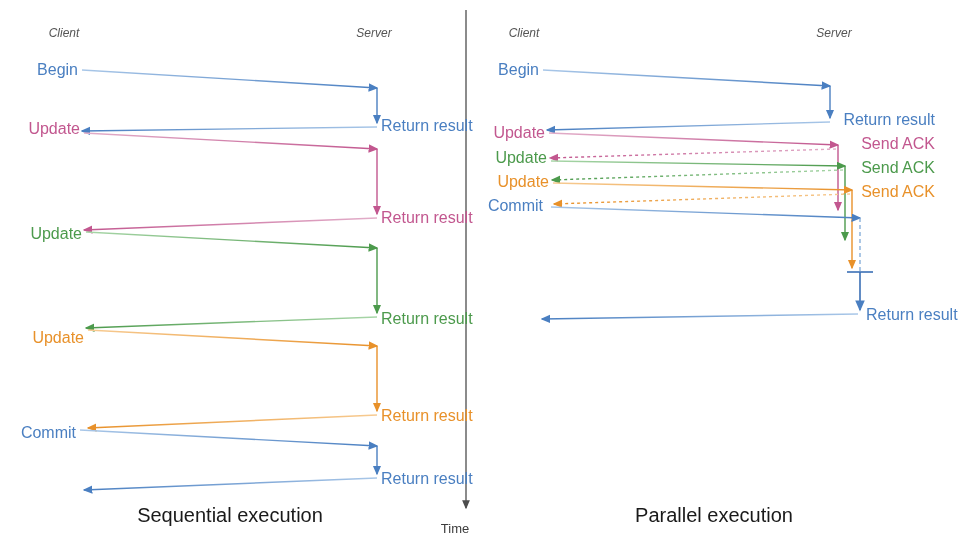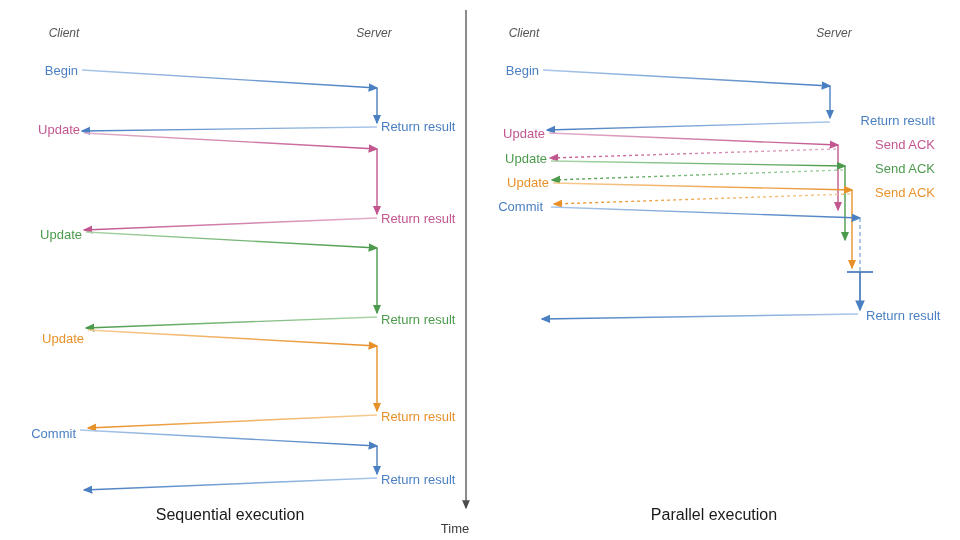--- a/index.html
+++ b/index.html
@@ -1,25 +1,25 @@
 <!DOCTYPE html>
 <html><head>
 <meta charset="utf-8">
 <style>
   html,body{margin:0;padding:0;background:#ffffff;}
   body{width:960px;height:540px;overflow:hidden;
        font-family:"Liberation Sans","DejaVu Sans",sans-serif;}
   #stage{position:relative;width:960px;height:540px;background:#fff;}
   svg.layer{position:absolute;left:0;top:0;width:960px;height:540px;}
-  .lbl{position:absolute;font-size:13px;white-space:nowrap;line-height:1;}
+  .lbl{position:absolute;font-size:16px;white-space:nowrap;line-height:1;}
   .lbl.r{transform:translate(-100%,-50%);}
   .lbl.l{transform:translate(0,-50%);}
   .lbl.c{transform:translate(-50%,-50%);}
   .actor{font-style:italic;font-size:12px;color:#555555;}
-  .caption{font-size:16px;color:#1a1a1a;}
+  .caption{font-size:20px;color:#1a1a1a;}
   .timelbl{font-size:13px;color:#3c3c3c;}
 </style>
 </head>
 <body>
 
 <div id="stage">
 
   <svg class="layer" viewBox="0 0 960 540" xmlns="http://www.w3.org/2000/svg">
     <defs>
       <marker id="ah-blue" markerWidth="7" markerHeight="7" refX="6" refY="3" orient="auto">

